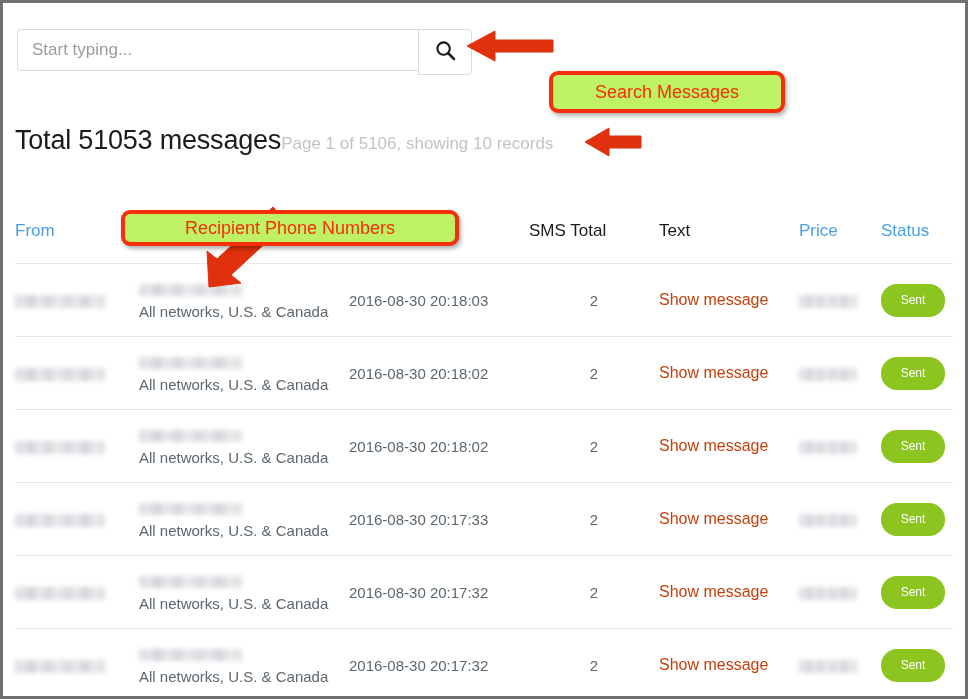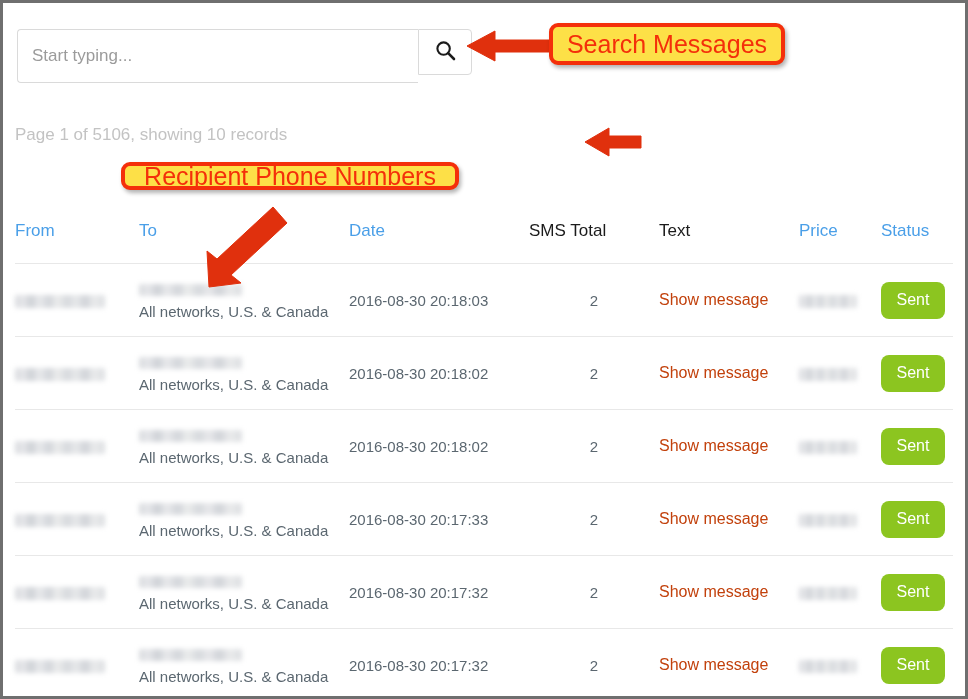--- a/index.html
+++ b/index.html
@@ -32,21 +32,21 @@
   .search-wrap {
     position: absolute;
     left: 14px;
     top: 26px;
     width: 455px;
     height: 46px;
     display: flex;
   }
   .search-input {
     flex: 1 1 auto;
-    height: 54px;
+    height: 42px;
     box-sizing: border-box;
     border: 1px solid #dadada;
     border-right: none;
     border-radius: 4px 0 0 4px;
     background: #fff;
     padding: 0 14px;
     font-family: "Liberation Sans", sans-serif;
     font-size: 17px;
     color: #555;
     outline: none;
@@ -152,47 +152,48 @@
     vertical-align: middle;
   }
   .blur-from  { width: 90px;  height: 13px; }
   .blur-to    { width: 103px; height: 12px; }
   .blur-price { width: 58px;  height: 13px; }
 
   .badge-sent {
     display: inline-block;
     background: #8cc520;
     color: #ffffff;
-    font-size: 16px;
-    border-radius: 8px;
+    font-size: 12px;
+    border-radius: 16px;
     padding: 9px 14px 10px 14px;
     text-align: center;
     min-width: 36px;
     cursor: pointer;
   }
 
   
   .ann-box {
     position: absolute;
     box-sizing: border-box;
     border: 4px solid #f42f0a;
     border-radius: 9px;
-    background: #fde047;
+    background: #bef264;
     color: #f42f0a;
-    font-size: 25px;
+    font-size: 18px;
     display: flex;
     align-items: center;
     justify-content: center;
     white-space: nowrap;
     box-shadow: 2px 3px 4px rgba(0,0,0,0.30);
     padding: 0 10px;
+    margin-top: 48px;
   }
   #ann-search  { left: 546px; top: 20px;  width: 236px; height: 42px; }
   #ann-total   { left: 632px; top: 114px; width: 212px; height: 42px; }
-  #ann-recip   { left: 118px; top: 159px; width: 338px; height: 28px; }
+  #ann-recip   { left: 118px; top: 159px; width: 338px; height: 36px; }
 
   .ann-arrow { position: absolute; pointer-events: none; }
 </style>
 </head>
 <body>
 
 <div id="screen">
 <div id="page">
 
   <div class="search-wrap">
@@ -201,20 +202,21 @@
       <span>
         <svg width="21" height="21" viewBox="0 0 21 21">
           <circle cx="8.6" cy="8.6" r="6.2" fill="none" stroke="#1b1b1b" stroke-width="2.1"></circle>
           <line x1="13.2" y1="13.2" x2="19" y2="19" stroke="#1b1b1b" stroke-width="2.6" stroke-linecap="round"></line>
         </svg>
       </span>
     </button>
   </div>
 
   <div class="totals">
+    <span class="totals-main">Total 51053 messages</span>
     <span class="totals-sub">Page 1 of 5106, showing 10 records</span>
   </div>
 
   <table class="tbl">
     <colgroup>
       <col class="col-from">
           <col class="col-to">
           <col class="col-date">
       <col class="col-sms">
           <col class="col-text">

